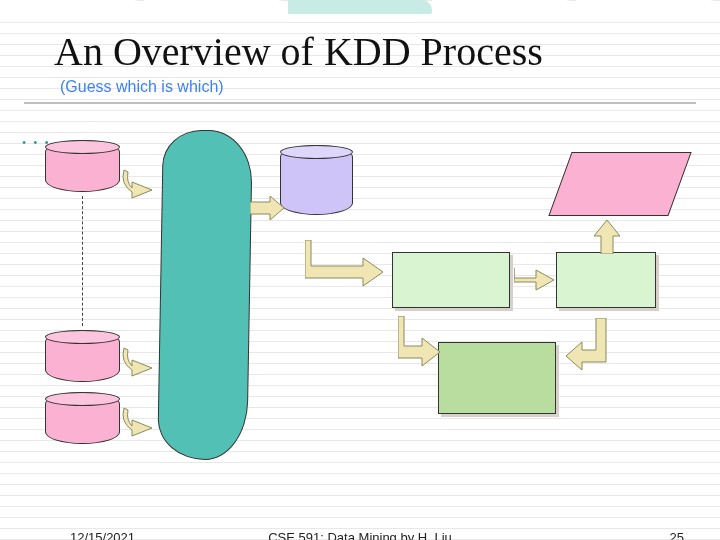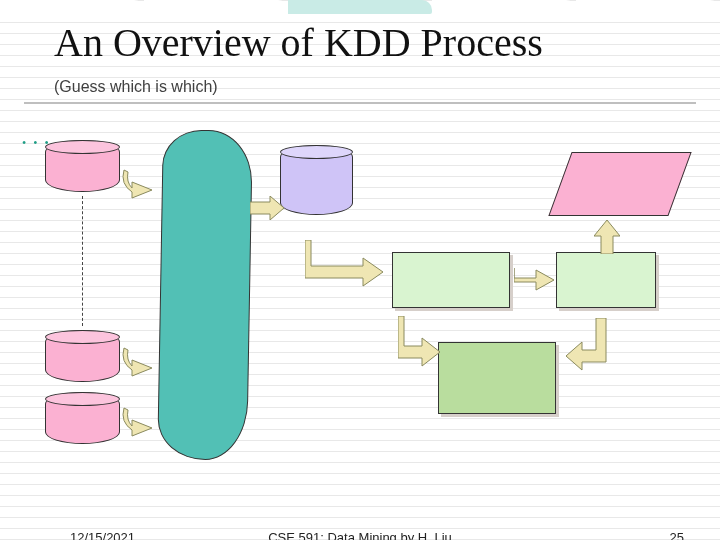--- a/index.html
+++ b/index.html
@@ -31,33 +31,33 @@
     display: flex;
     z-index: 2;
   }
   .top-tabs .tab {
     flex: 1;
     border-top-right-radius: 10px;
     border-bottom-right-radius: 2px;
   }
   .title {
     position: absolute;
-    top: 19px;
+    top: 28px;
     left: 54px;
     font-size: 40px;
     color: #111;
     z-index: 3;
   }
   .subtitle {
     position: absolute;
     top: 78px;
-    left: 54px;
+    left: 60px;
     font-family: Verdana, sans-serif;
     font-size: 16px;
-    color: #404040;
+    color: #3b82f6;
     z-index: 3;
   }
   .hr {
     position: absolute;
     top: 102px;
     left: 24px;
     width: 672px;
     height: 2px;
     background: #bfbfbf;
     z-index: 3;

